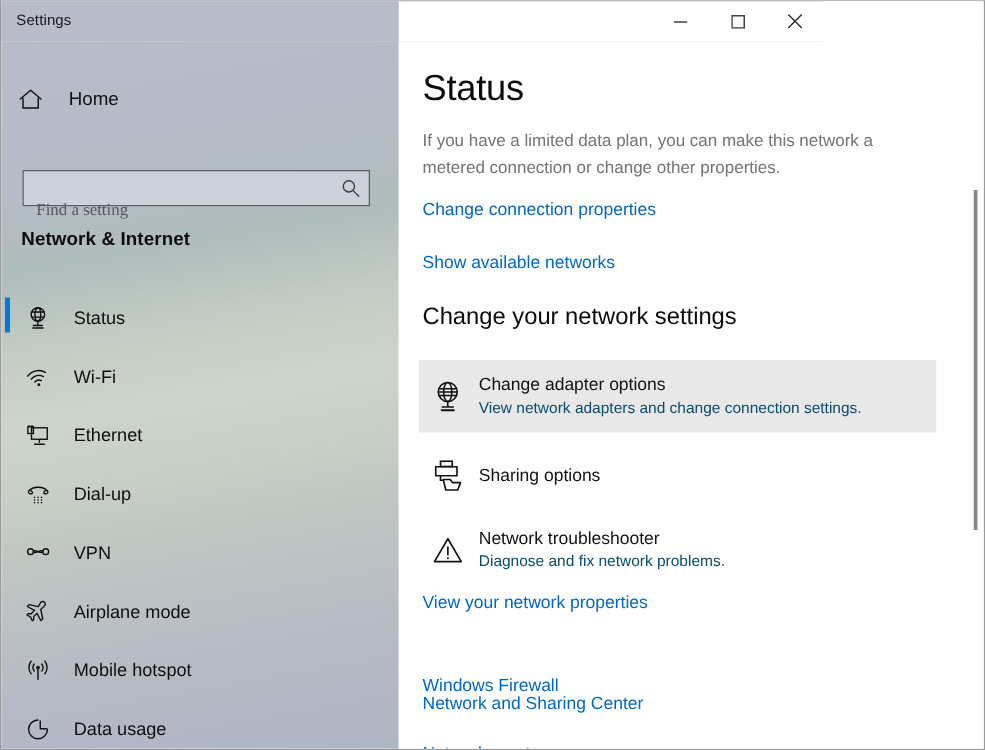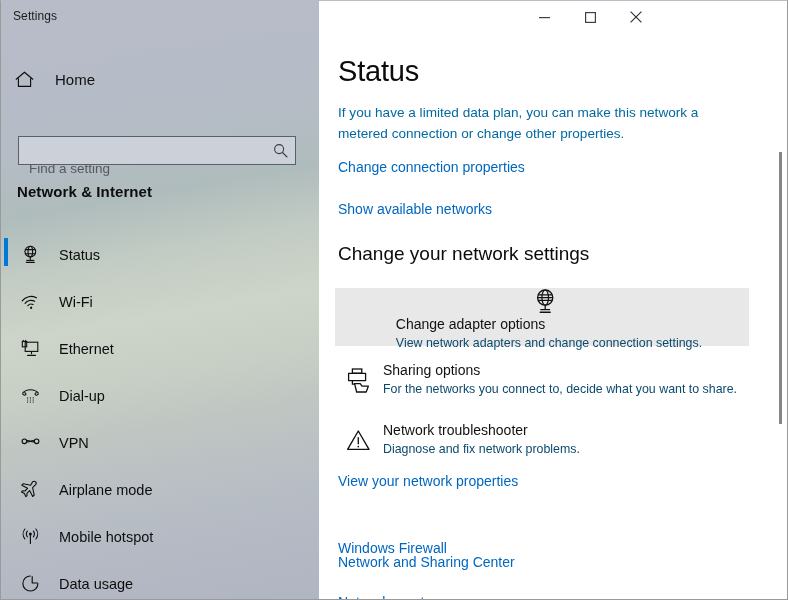--- a/index.html
+++ b/index.html
@@ -82,21 +82,21 @@
   #search-box {
     position:absolute; left:17px; top:103px;
     width:278px; height:29px;
     background:#ccd0d8;
     border:1px solid #5b5f68;
     display:flex; align-items:center;
   }
   #search-input {
     flex:1;
     border:none; outline:none; background:transparent;
-    font-family:Liberation Sans, sans-serif;
+    font-family:Liberation Serif, serif;
     font-size:13.5px; color:#be185d;
     padding:0 6px 0 10px;
     margin-top:35px;
   }
   #search-input::placeholder { color:#56595f; opacity:1; }
   #search-icon { width:30px; display:flex; align-items:center; justify-content:center; }
 
   
   #category-title {
     position:absolute; left:16px; top:150px;
@@ -138,21 +138,21 @@
   #content-inner { position:relative; width:468px; padding:0; }
 
   #page-title {
     position:absolute; left:19px; top:22px;
     font-size:29px; font-weight:normal; color:#0b0b0b;
     letter-spacing:-.2px;
   }
   #page-desc {
     position:absolute; left:19px; top:70px;
     width:402px;
-    font-size:13.6px; line-height:1.52; color:#0369a1;
+    font-size:13.6px; line-height:1.52; color:#737373;
   }
   .link {
     position:absolute; left:19px;
     font-size:14px; color:#0067c0;
     white-space:nowrap; cursor:pointer;
   }
   #link-change-conn { top:126px; }
   #link-show-networks { top:168px; }
 
   #section-heading {
@@ -168,21 +168,21 @@
   }
   .opt-row.highlight { background:#e8e8e8; }
   .opt-icon {
     width:34px; min-width:34px;
     display:flex; align-items:center; justify-content:center;
   }
   .opt-text { margin-left:8px; }
   .opt-title { font-size:14px; color:#111111; line-height:1.35; }
   .opt-sub { font-size:12.4px; color:#0c4a6e; line-height:1.4; margin-top:1px; }
 
-  #opt-adapter { top:255px;flex-direction:column; }
+  #opt-adapter { top:255px; }
   #opt-sharing { top:318px; }
   #opt-trouble { top:378px; }
 
   #link-view-props { top:440px; }
   #link-firewall { top:481px;margin-top:26px; }
   #link-sharing-center { top:521px; }
   #link-network-reset { top:561px; }
 
   
   #scrollbar-track {
@@ -396,21 +396,20 @@
         <span class="opt-icon">
           <svg width="27" height="27" viewBox="0 0 27 27">
             <rect x="7.4" y="2.0" width="9.4" height="4.2" fill="none" stroke="#111" stroke-width="1.3"></rect>
             <path d="M3.6 6.4 L20.6 6.4 L20.6 13.6 L3.6 13.6 Z" fill="none" stroke="#111" stroke-width="1.3" stroke-linejoin="round"></path>
             <path d="M7.4 13.6 L7.4 17.2 L11.0 17.2" fill="none" stroke="#111" stroke-width="1.3"></path>
             <path d="M9.6 16.6 L15.2 16.6 L17.0 19.1 L23.4 19.1 L21.2 25.0 L11.6 25.0 Z" fill="#fff" stroke="#111" stroke-width="1.3" stroke-linejoin="round"></path>
           </svg>
         </span>
         <span class="opt-text">
           <div class="opt-title">Sharing options</div>
-          <div class="opt-sub">For the networks you connect to, decide what you want to share.</div>
         </span>
       </div>
 
       <div class="opt-row" id="opt-trouble">
         <span class="opt-icon">
           <svg width="27" height="27" viewBox="0 0 27 27">
             <path d="M13.3 4.0 L24.0 22.3 L2.6 22.3 Z" fill="none" stroke="#111" stroke-width="1.35" stroke-linejoin="round"></path>
             <path d="M13.3 10.6 L13.3 16.8" stroke="#111" stroke-width="1.35" stroke-linecap="round"></path>
             <circle cx="13.3" cy="19.6" r="0.85" fill="#111"></circle>
           </svg>

